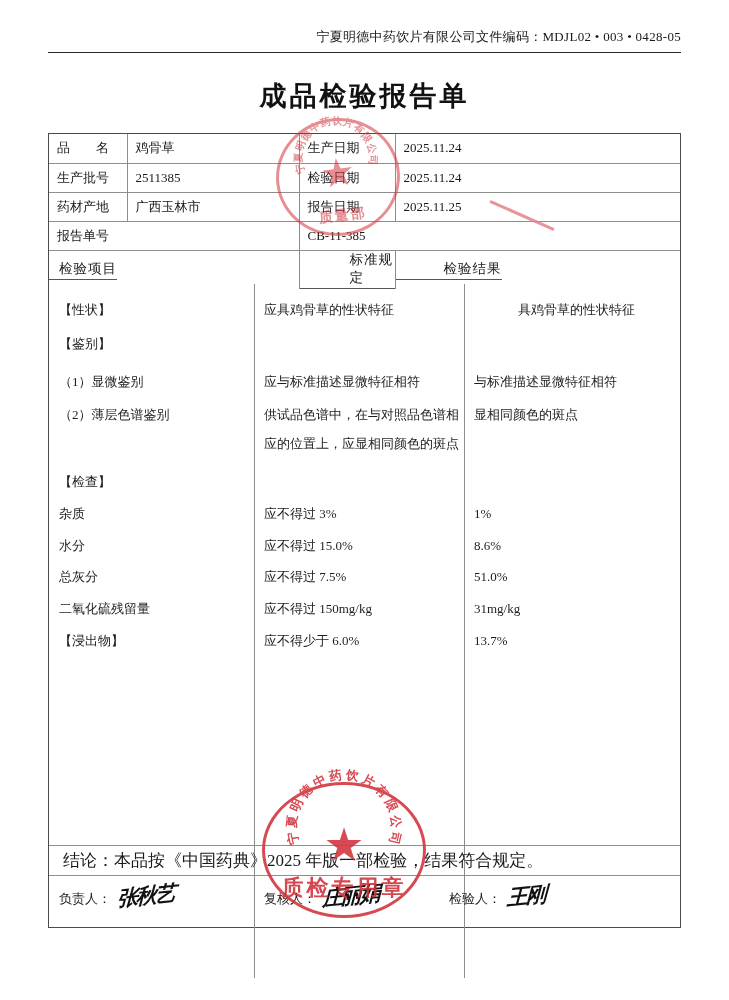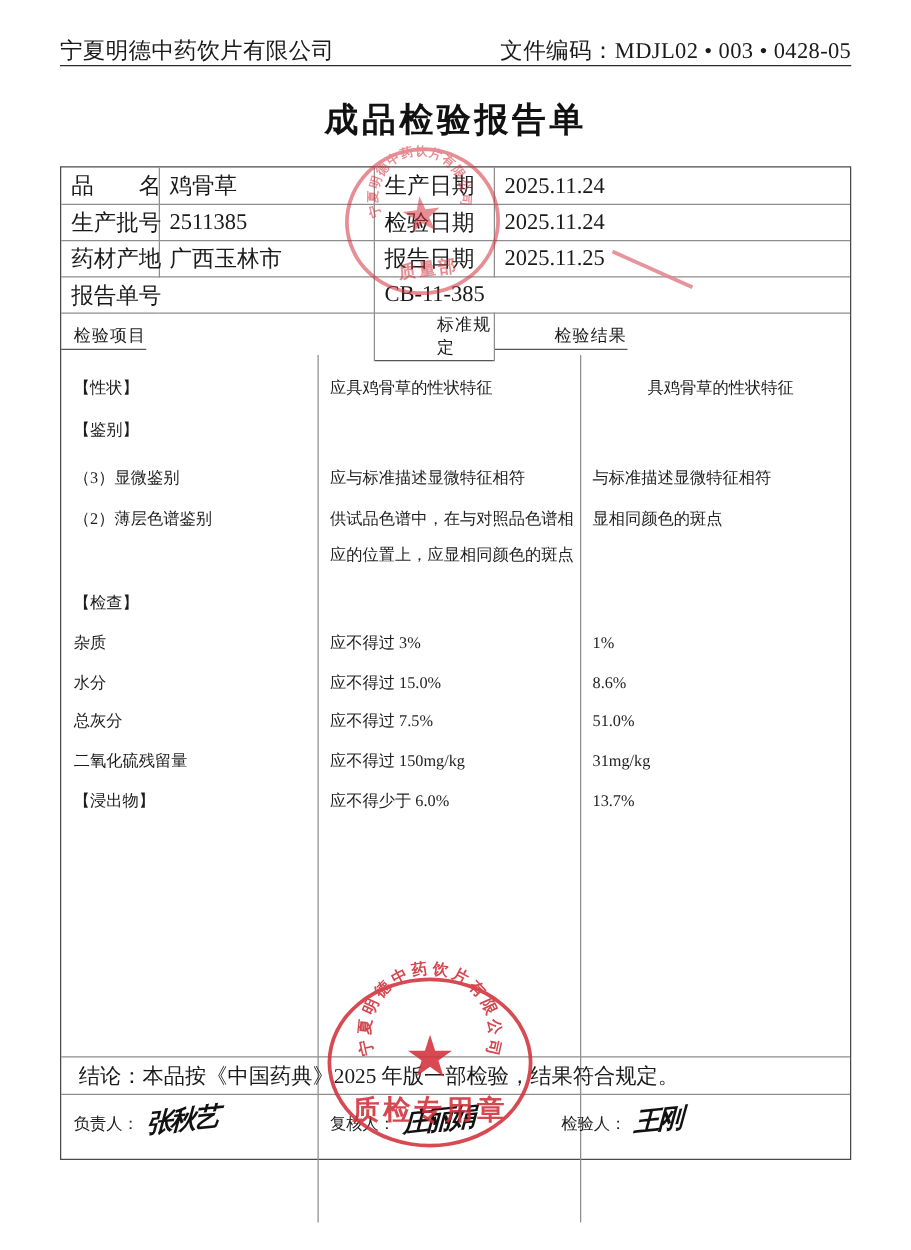--- a/index.html
+++ b/index.html
@@ -21,23 +21,23 @@
     overflow: hidden;
   }
 
   
   .doc-head {
     position: absolute;
     left: 48px;
     top: 28px;
     width: 633px;
     display: flex;
-    justify-content: space-between;
+    justify-content: flex-end;
     align-items: flex-end;
-    font-size: 18px;
+    font-size: 13px;
     letter-spacing: .3px;
   }
   .doc-head .company { white-space: nowrap; }
   .doc-head .code { white-space: nowrap; }
   .head-rule {
     position: absolute;
     left: 48px;
     top: 52px;
     width: 633px;
     height: 0;
@@ -71,21 +71,21 @@
   table.info, table.body, table.foot {
     border-collapse: collapse;
     width: 100%;
     table-layout: fixed;
   }
 
   .info td {
     border-bottom: 1px solid #8e8e8e;
     border-right: 1px solid #8e8e8e;
     height: 29px;
-    font-size: 18px;
+    font-size: 13px;
     padding: 0 8px;
     vertical-align: middle;
     box-sizing: border-box;
   }
   .info tr td:last-child { border-right: none; }
   .info .lbl {
     width: 78px;
     letter-spacing: 0;
     white-space: nowrap;
   }
@@ -315,21 +315,21 @@
       </table>
 
     <div class="grid">
       <div class="gcol c2"></div>
       <div class="gcol c3"></div>
       <div class="cells" id="cells">
           <div class="cell col1" style="top: 18px;">【性状】</div>
           <div class="cell col2" style="top: 18px;">应具鸡骨草的性状特征</div>
           <div class="cell col3" style="top: 18px; margin-left: 44px;">具鸡骨草的性状特征</div>
           <div class="cell col1" style="top: 52px;">【鉴别】</div>
-          <div class="cell col1" style="top: 90px;">（3）显微鉴别</div>
+          <div class="cell col1" style="top: 90px;">（1）显微鉴别</div>
           <div class="cell col2" style="top: 90px;">应与标准描述显微特征相符</div>
           <div class="cell col3" style="top: 90px;">与标准描述显微特征相符</div>
           <div class="cell col1" style="top: 123px;">（2）薄层色谱鉴别</div>
           <div class="cell col2" style="top: 123px;">供试品色谱中，在与对照品色谱相</div>
           <div class="cell col3" style="top: 123px;">显相同颜色的斑点</div>
           <div class="cell col2" style="top: 152px;">应的位置上，应显相同颜色的斑点</div>
           <div class="cell col1" style="top: 190px;">【检查】</div>
           <div class="cell col1" style="top: 222px;">杂质</div>
           <div class="cell col2" style="top: 222px;">应不得过 3%</div>
           <div class="cell col3" style="top: 222px;">1%</div>

